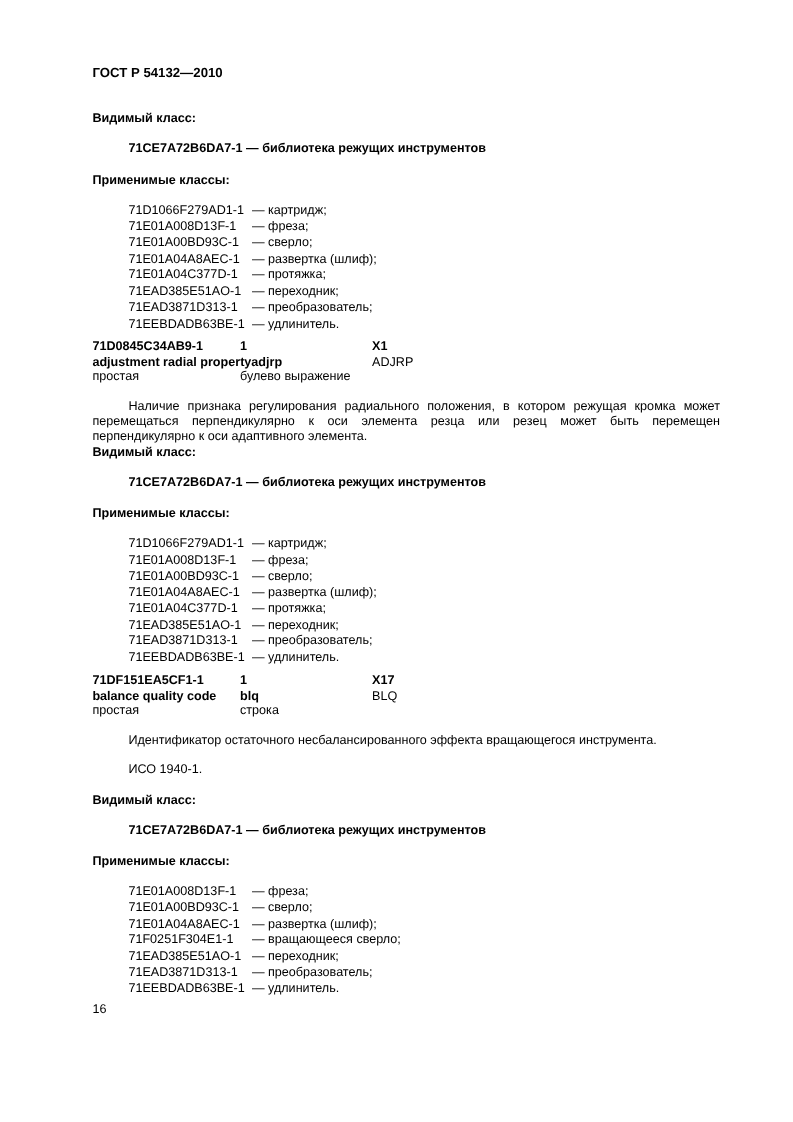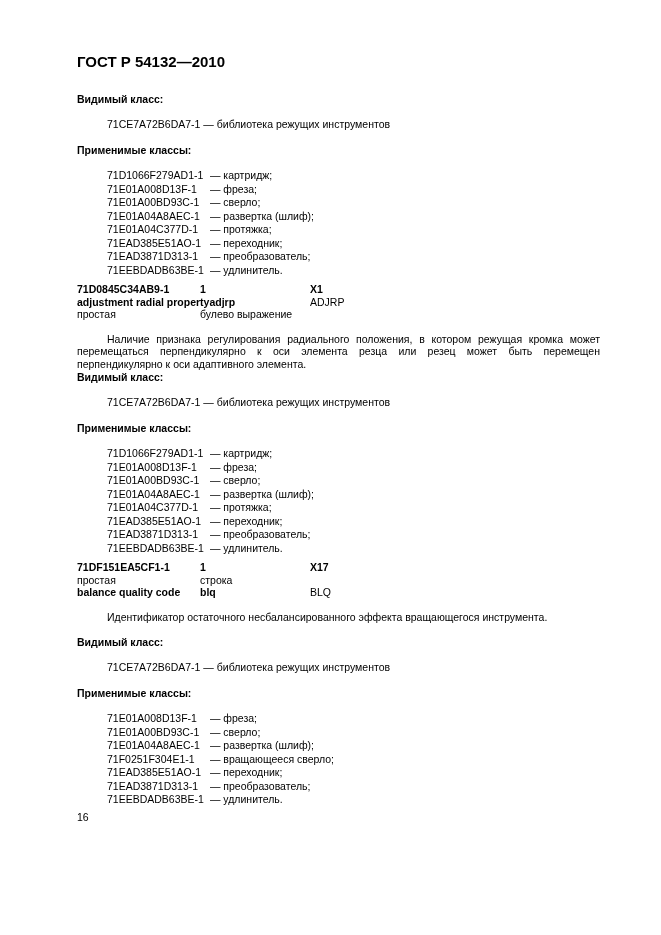--- a/index.html
+++ b/index.html
@@ -10,24 +10,24 @@
     width: 661px;
     height: 935px;
     background: #ffffff;
     font-family: "Liberation Sans", "DejaVu Sans", sans-serif;
     font-size: 10.5px;
     color: #000000;
     padding: 55px 61px 0 77px;
     overflow: hidden;
   }
   .bold { font-weight: bold; }
-  .doc-header { font-size: 15px; font-weight: bold; line-height: 13px; margin: 0 0 25px; }
+  .doc-header { font-size: 11px; font-weight: bold; line-height: 13px; margin: 0 0 25px; }
   .label { font-weight: bold; line-height: 13px; margin: 13px 0 12px; }
   .label.tight { margin-top: 1px; }
-  .library-line { font-weight: normal; line-height: 13px; margin: 12px 0 12px 30px; }
+  .library-line { font-weight: bold; line-height: 13px; margin: 12px 0 12px 30px; }
   .cls-list { margin: 12px 0 0 30px; line-height: 13.5px; }
   .cls-row { white-space: nowrap; }
   .cls-id { display: inline-block; width: 100px; }
   .prop-block { margin-top: 6px; }
   .prop-row { position: relative; line-height: 12.5px; }
   .col1 { display: inline-block; min-width: 123px; }
   .col3 { position: absolute; left: 233px; top: 0; }
   .para { margin: 12px 0 0; text-indent: 30px; text-align: justify; line-height: 12.5px; }
   .ref-line { margin: 12px 0 0 30px; line-height: 12.5px; }
   .page-number { margin-top: 4px; line-height: 12px; }
@@ -153,28 +153,29 @@
       <span>удлинитель.</span>
     </div>
   </div>
 
   <section class="prop-block">
     <div class="prop-row bold">
       <span class="col1">71DF151EA5CF1-1</span><span>1</span>
       <span class="col3">X17</span>
     </div>
     <div class="prop-row">
-      <span class="col1">простая</span><span>строка</span>
-    </div>
-    <div class="prop-row">
       <span class="col1 bold">balance quality code</span><span class="bold">blq</span>
       <span class="col3">BLQ</span>
     </div>
+    <div class="prop-row">
+      <span class="col1">простая</span><span>строка</span>
+    </div>
   </section>
   <p class="para">Идентификатор остаточного несбалансированного эффекта вращающегося инструмента.</p>
+  <div class="ref-line">ИСО 1940-1.</div>
 
   <div class="label">Видимый класс:</div>
   <div class="library-line">
     <span>71CE7A72B6DA7-1</span>
     <span>—</span>
     <span>библиотека режущих инструментов</span>
   </div>
   <div class="label">Применимые классы:</div>
   <div class="cls-list">
     <div class="cls-row">

